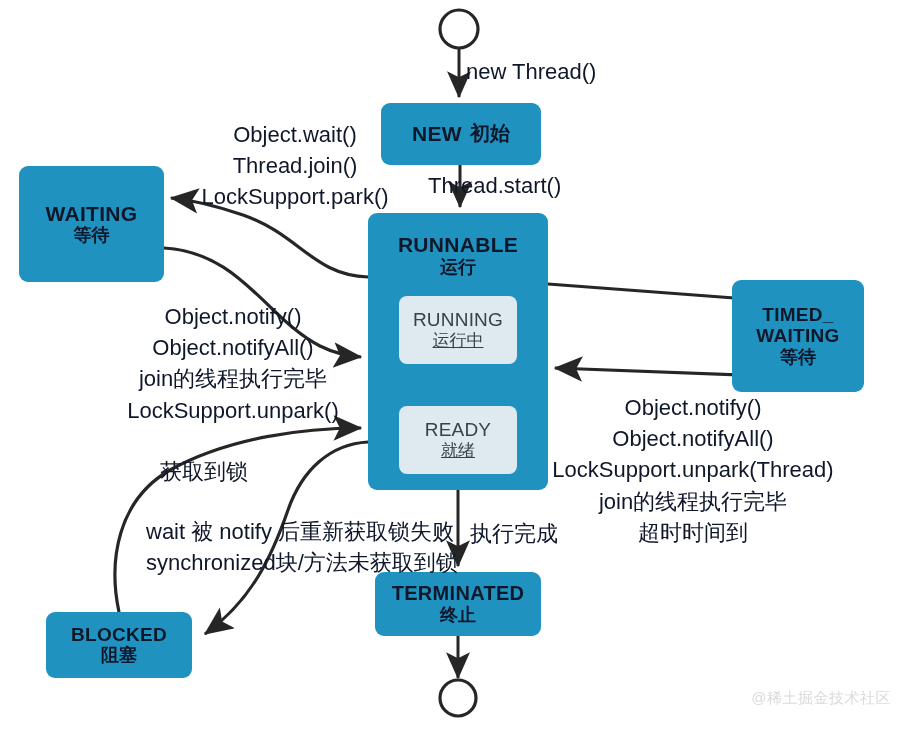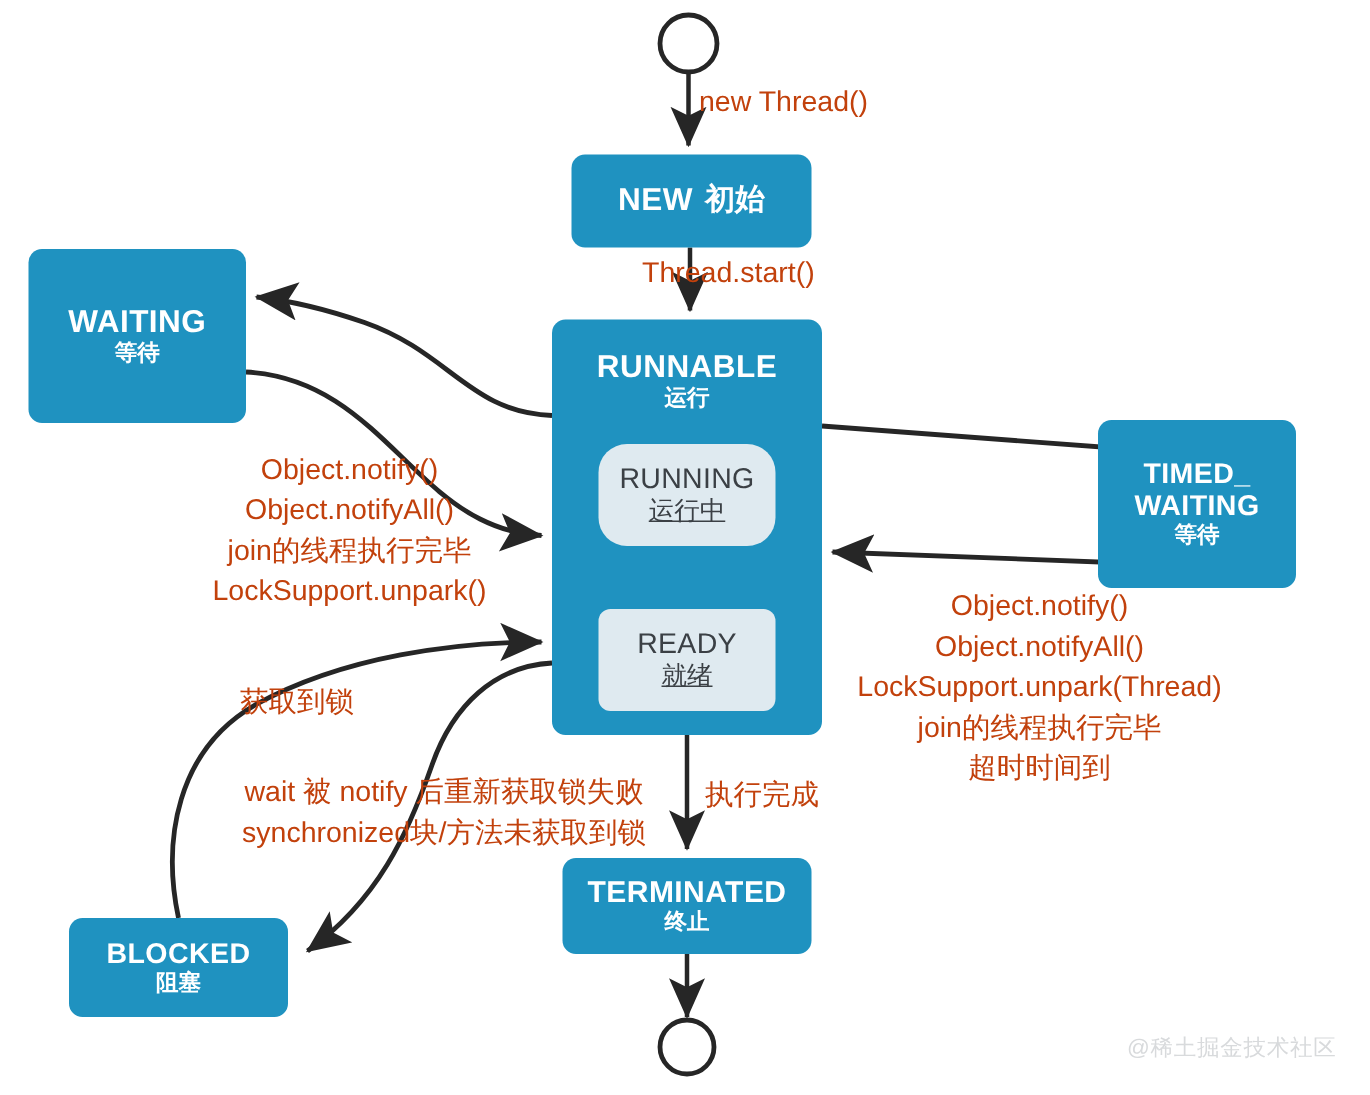--- a/index.html
+++ b/index.html
@@ -27,34 +27,34 @@
 
   
   .state-box {
     position: absolute;
     background: #1f92c0;
     border-radius: 9px;
     display: flex;
     flex-direction: column;
     align-items: center;
     justify-content: center;
-    color: #ffffff;
+    color: #0f172a;
     box-sizing: border-box;
     z-index: 3;
   }
   .state-en {
     font-weight: bold;
     font-size: 21px;
     line-height: 1.12;
     letter-spacing: 0.3px;
     white-space: nowrap;
   }
   .state-cn {
     font-weight: bold;
-    font-size: 15px;
+    font-size: 18px;
     line-height: 1.18;
     white-space: nowrap;
   }
 
   
   #box-new {
     left: 381px; top: 103px; width: 160px; height: 62px;
     flex-direction: row;
     gap: 8px;
   }
@@ -91,28 +91,28 @@
     line-height: 1.15;
     letter-spacing: 0.2px;
     white-space: nowrap;
   }
   .substate .sub-cn {
     font-size: 17px;
     line-height: 1.2;
     white-space: nowrap;
     text-decoration: underline;
   }
-  #sub-running { left: 399px; top: 296px; width: 118px; height: 68px; border-radius: 19px; }
+  #sub-running { left: 399px; top: 296px; width: 118px; height: 68px; }
   #sub-ready   { left: 399px; top: 406px; width: 118px; height: 68px; }
 
   
   .edge-label {
     position: absolute;
-    color: #c2410c;
-    font-size: 19px;
+    color: #0f172a;
+    font-size: 22px;
     line-height: 1.42;
     white-space: pre;
     z-index: 5;
   }
   .edge-label.center { text-align: center; }
   .edge-label.left { text-align: left; }
 
   #lbl-new-thread   { left: 466px; top: 56px; }
   #lbl-thread-start { left: 428px; top: 170px; }
   #lbl-to-waiting   { left: 195px; top: 119px; text-align: center; width: 200px; }
@@ -216,20 +216,23 @@
 
   <div class="state-box" id="box-terminated">
     <span class="state-en">TERMINATED</span>
     <span class="state-cn">终止</span>
   </div>
 
   <div class="edge-label left" id="lbl-new-thread">new Thread()</div>
 
   <div class="edge-label left" id="lbl-thread-start">Thread.start()</div>
 
+  <div class="edge-label center" id="lbl-to-waiting">Object.wait()
+Thread.join()
+LockSupport.park()</div>
 
   <div class="edge-label center" id="lbl-from-waiting">Object.notify()
 Object.notifyAll()
 join的线程执行完毕
 LockSupport.unpark()</div>
 
 
   <div class="edge-label center" id="lbl-from-timed">Object.notify()
 Object.notifyAll()
 LockSupport.unpark(Thread)

